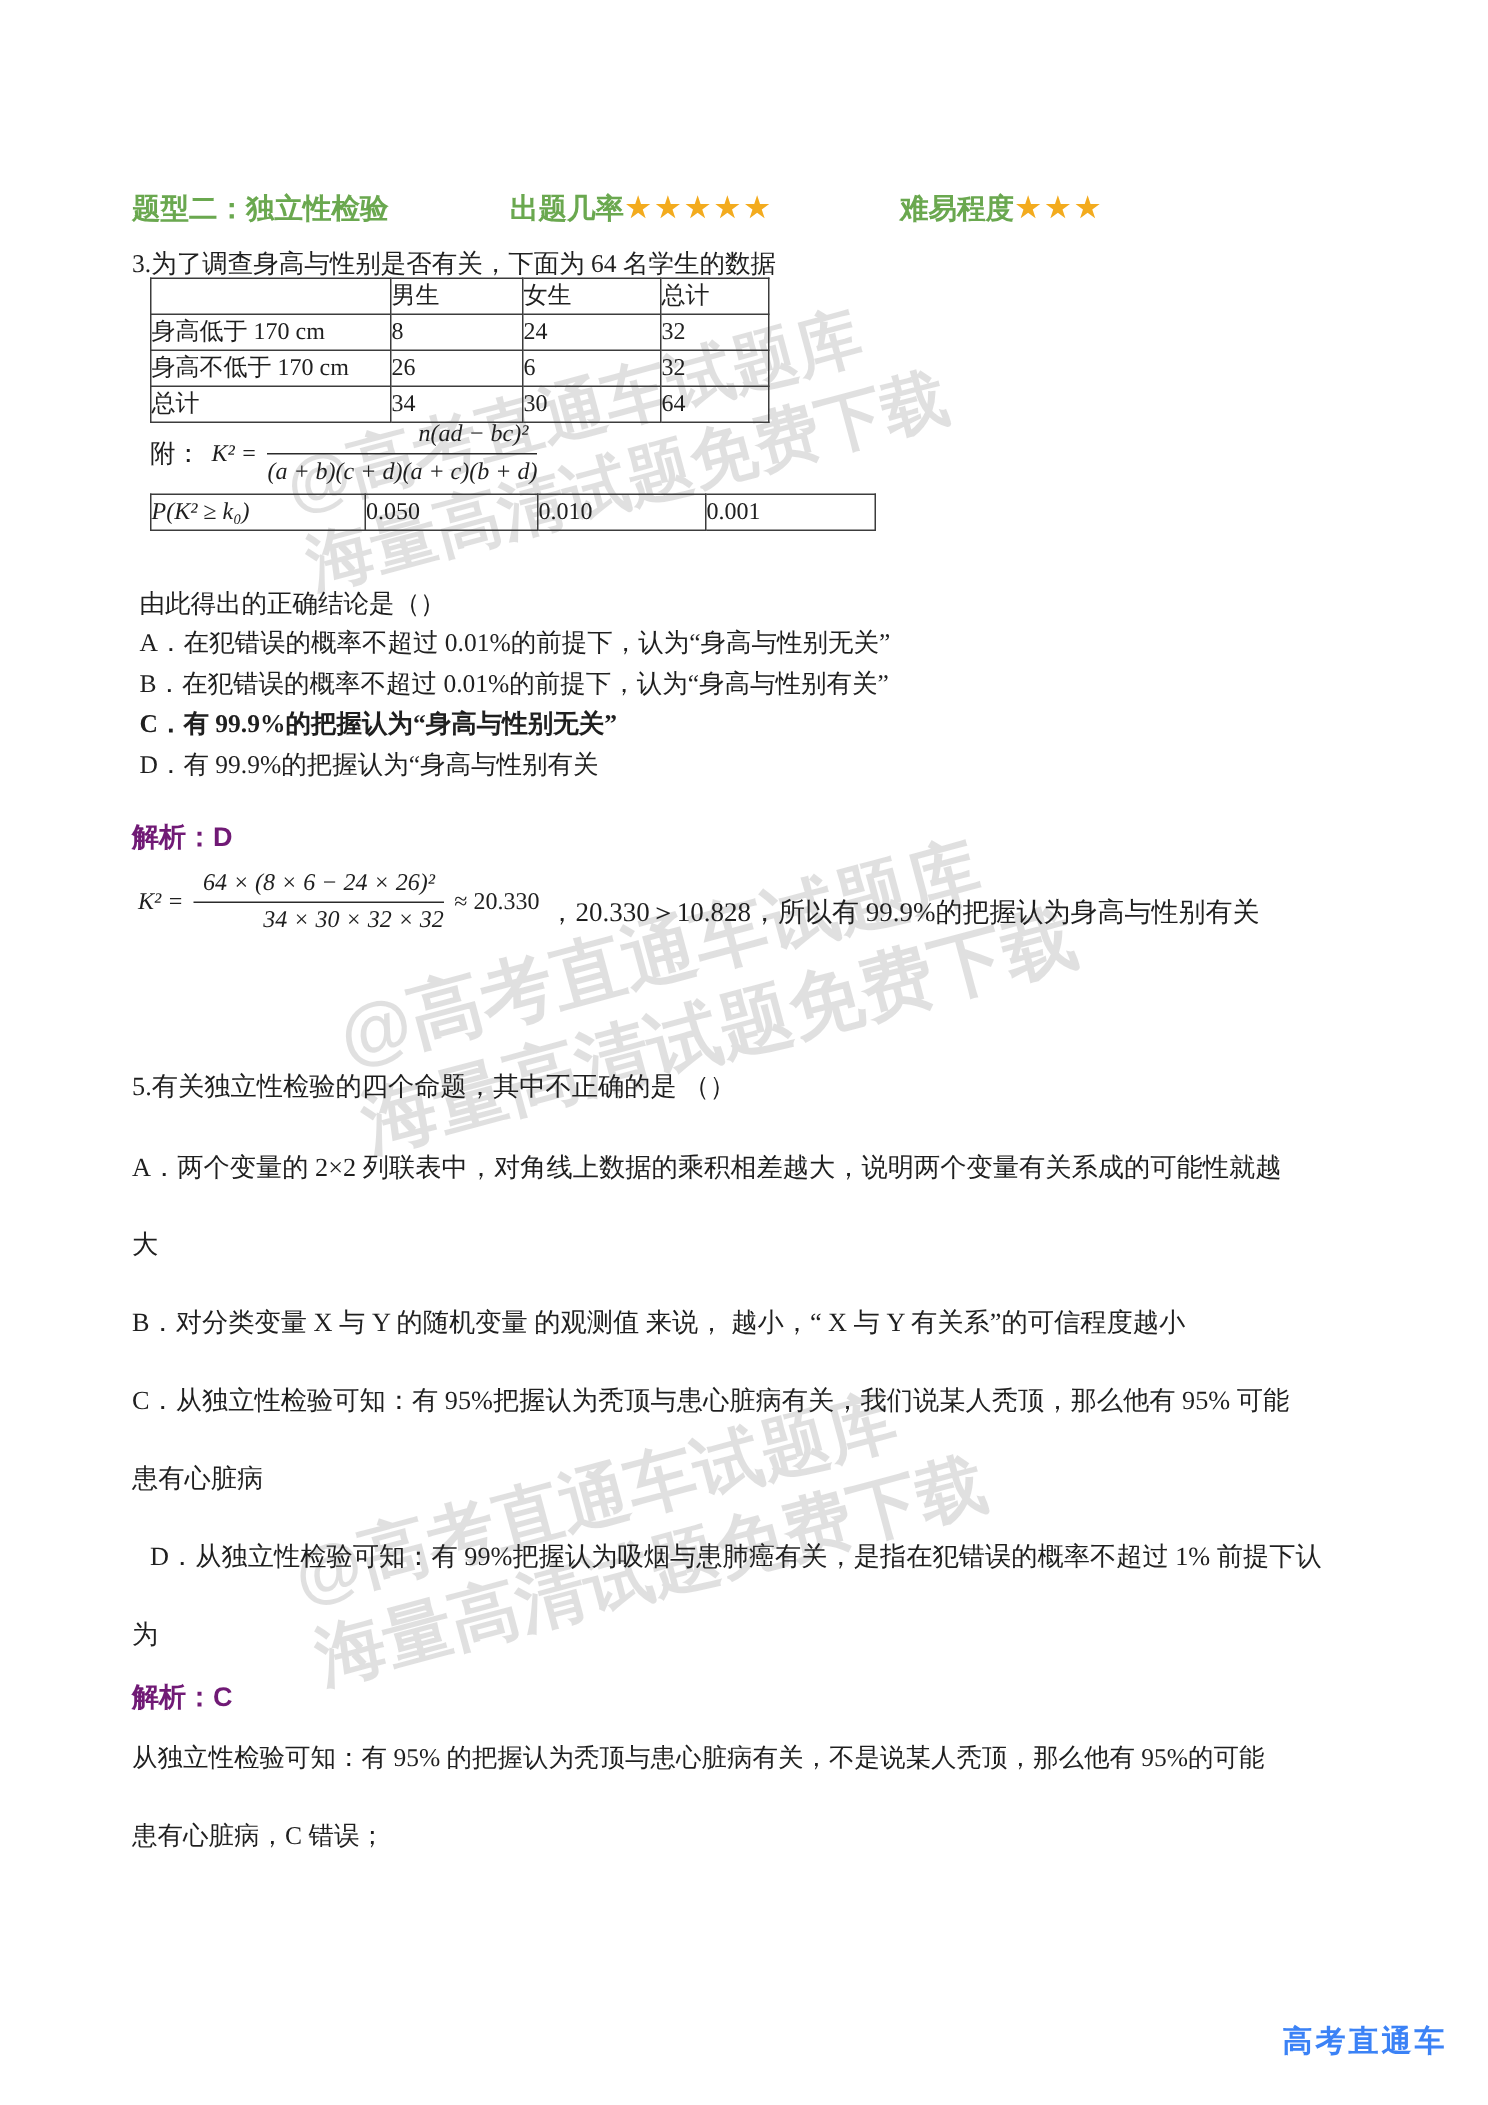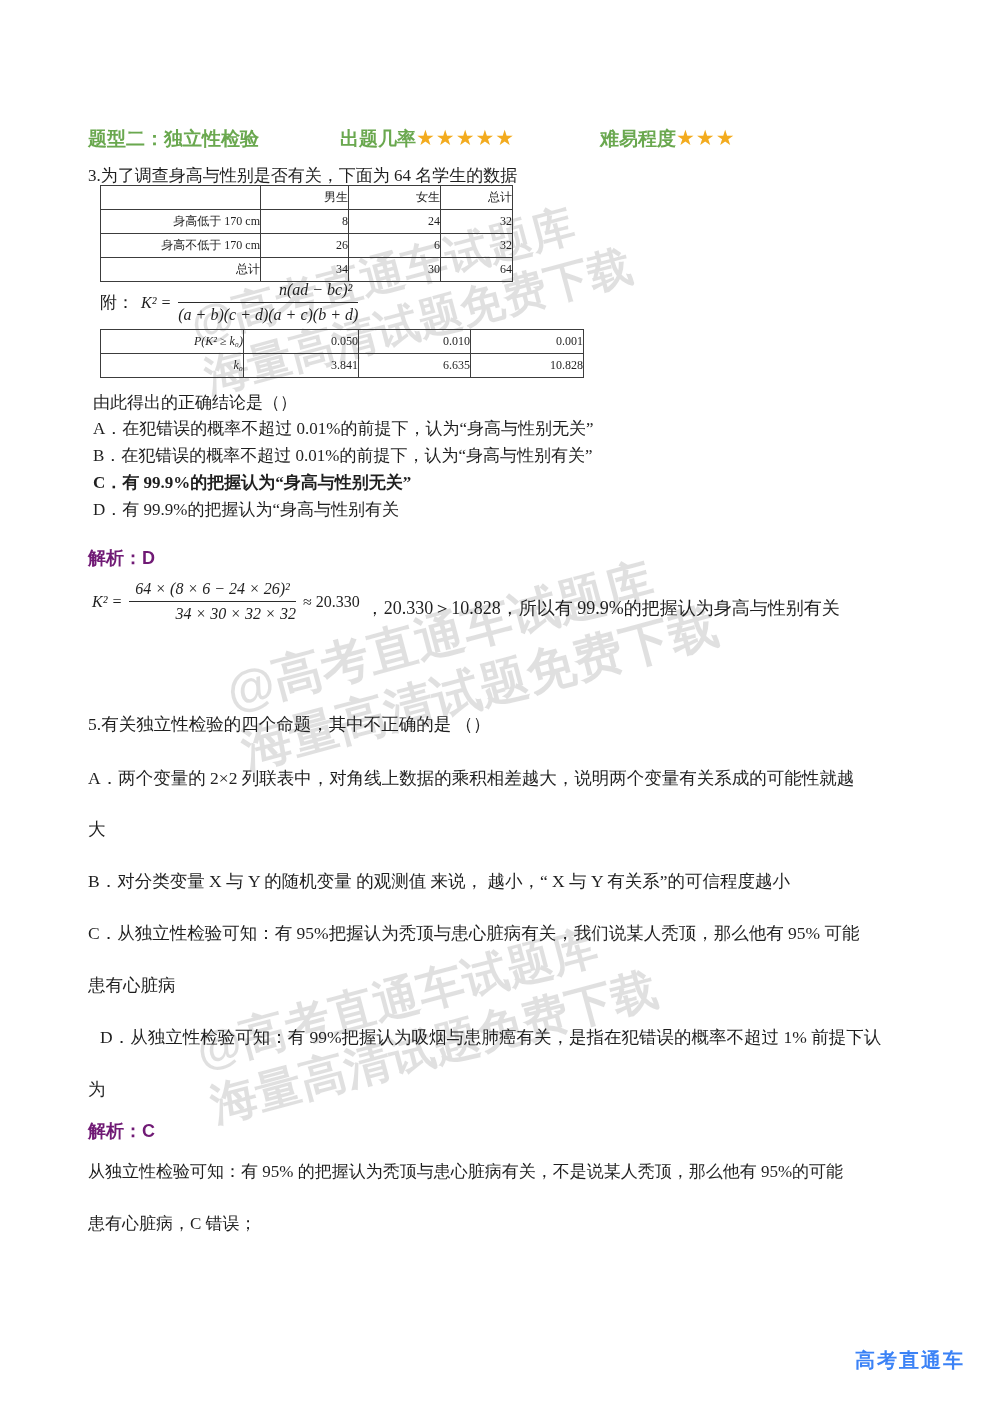--- a/index.html
+++ b/index.html
@@ -8,21 +8,21 @@
   .abs{position:absolute;}
   
   .hdr{font-family:"Liberation Sans","DejaVu Sans",sans-serif;font-weight:bold;
        font-size:19px;color:#6aa84f;white-space:nowrap;}
   .stars{color:#f3ab1e;font-size:21px;letter-spacing:1px;}
   
   .t{font-size:17px;white-space:nowrap;}
   .t2{font-size:17.5px;white-space:nowrap;}
   
   table{border-collapse:collapse;background:transparent;}
-  td{border:1.5px solid #3c3c3c;text-align:right;font-size:12px;padding:0;}
+  td{border:1.5px solid #3c3c3c;text-align:left;font-size:16px;padding:0;}
   .tbl1 td{height:23px;}
   .tbl2 td{height:23px;}
   .mi{font-style:italic;font-family:"Liberation Serif","DejaVu Serif",serif;}
   
   .mathrow{display:flex;align-items:center;gap:7px;font-size:16px;}
   .frac{display:inline-flex;flex-direction:column;}
   .frac>span{display:block;text-align:right;font-style:italic;}
   .frac .num{border-bottom:1.4px solid #2b2b2b;padding:0 6px 3px;}
   .frac .den{padding-top:3px;}
   
@@ -118,26 +118,20 @@
           <col style="width:112px">
           <col style="width:113px">
         </colgroup>
       <tbody>
           <tr>
         <td class="mi">P(K² ≥ k₀)</td>
         <td>0.050</td>
         <td>0.010</td>
         <td>0.001</td>
       </tr>
-      <tr>
-        <td class="mi">k₀</td>
-        <td>3.841</td>
-        <td>6.635</td>
-        <td>10.828</td>
-      </tr>
     </tbody>
       </table>
 
     <div class="abs t" style="left:93px;top:391px;">由此得出的正确结论是（）</div>
     <div class="abs t" style="left:93px;top:417px;">A．在犯错误的概率不超过 0.01%的前提下，认为“身高与性别无关”</div>
     <div class="abs t" style="left:93px;top:444px;">B．在犯错误的概率不超过 0.01%的前提下，认为“身高与性别有关”</div>
     <div class="abs t" style="left:93px;top:471px;font-weight:bold;">C．有 99.9%的把握认为“身高与性别无关”</div>
     <div class="abs t" style="left:93px;top:498px;">D．有 99.9%的把握认为“身高与性别有关</div>
 
     <div class="abs ans" style="left:88px;top:546px;">解析：D</div>

